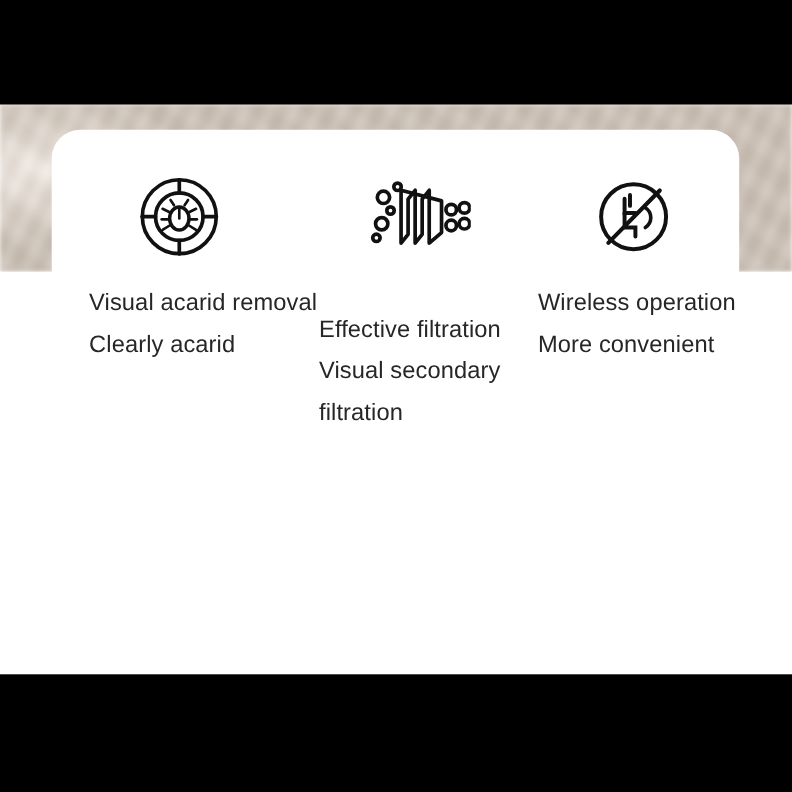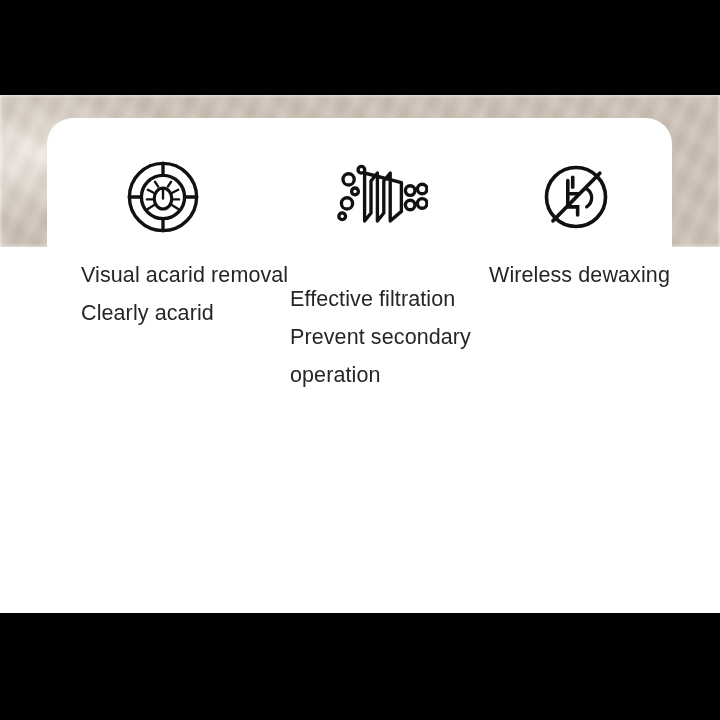--- a/index.html
+++ b/index.html
@@ -137,39 +137,40 @@
           <circle cx="20" cy="58" r="7"></circle>
           <circle cx="14" cy="74" r="4.2"></circle>
           <circle cx="99" cy="42" r="6"></circle>
           <circle cx="114" cy="40" r="6"></circle>
           <circle cx="99" cy="60" r="6"></circle>
           <circle cx="114" cy="58" r="6"></circle>
         </svg>
       </div>
       <div class="labels">
         <div class="line">Effective filtration</div>
-        <div class="line">Prevent secondary</div>
-        <div class="line">operation</div>
+        <div class="line">Visual secondary</div>
+        <div class="line">filtration</div>
       </div>
     </div>
 
     <div class="cell c3 r1">
       <div class="icon-wrap">
         <svg width="82" height="82" viewBox="0 0 100 100" fill="none" stroke="#111" stroke-width="4.4" stroke-linecap="round">
           <circle cx="50" cy="50" r="36"></circle>
           <path d="M40 30 L40 46 L52 46"></path>
           <path d="M40 46 L40 62 L52 62 L52 72"></path>
           <line x1="46" y1="26" x2="46" y2="38"></line>
           <path d="M63 40 A13 13 0 0 1 63 62" stroke-width="4"></path>
           <path d="M69 34 A20 20 0 0 1 69 68" stroke-width="4" opacity="0"></path>
           <line x1="22" y1="79" x2="79" y2="21" stroke-width="4.6"></line>
         </svg>
       </div>
       <div class="labels">
-        <div class="line">Wireless dewaxing</div>
+        <div class="line">Wireless operation</div>
+        <div class="line">More convenient</div>
       </div>
     </div>
 
 
 
 
   </div>
 </div>
 
 </body></html>

